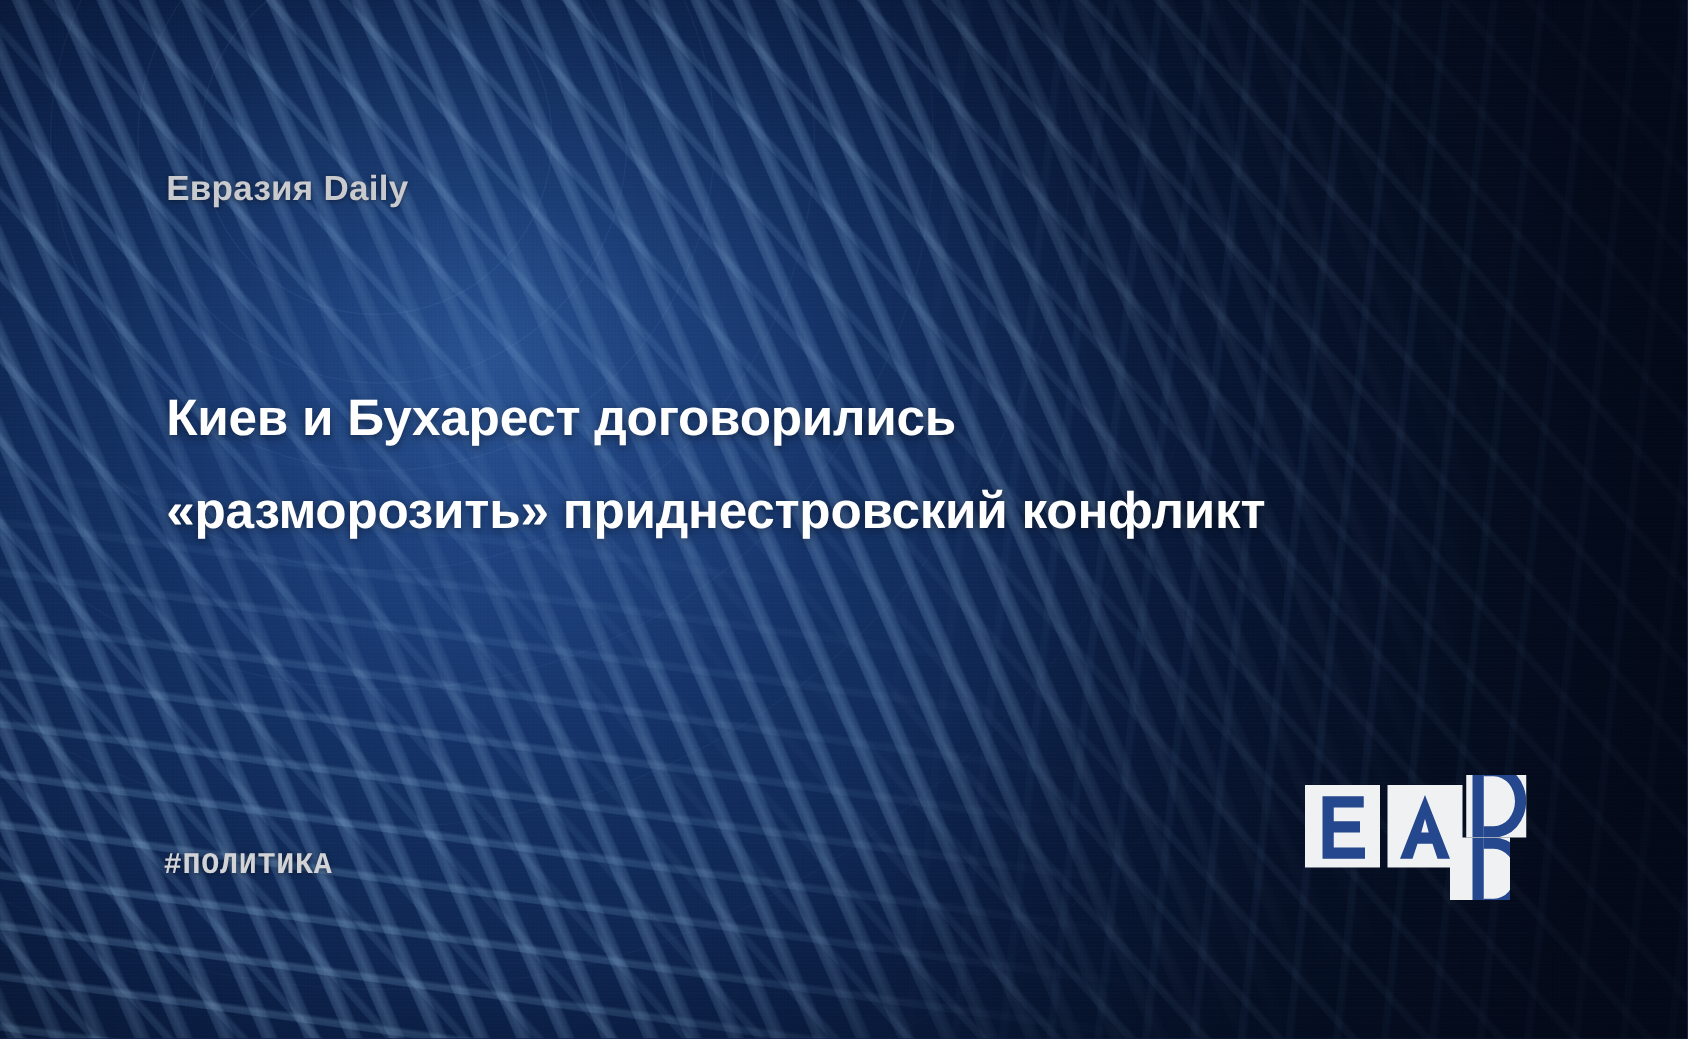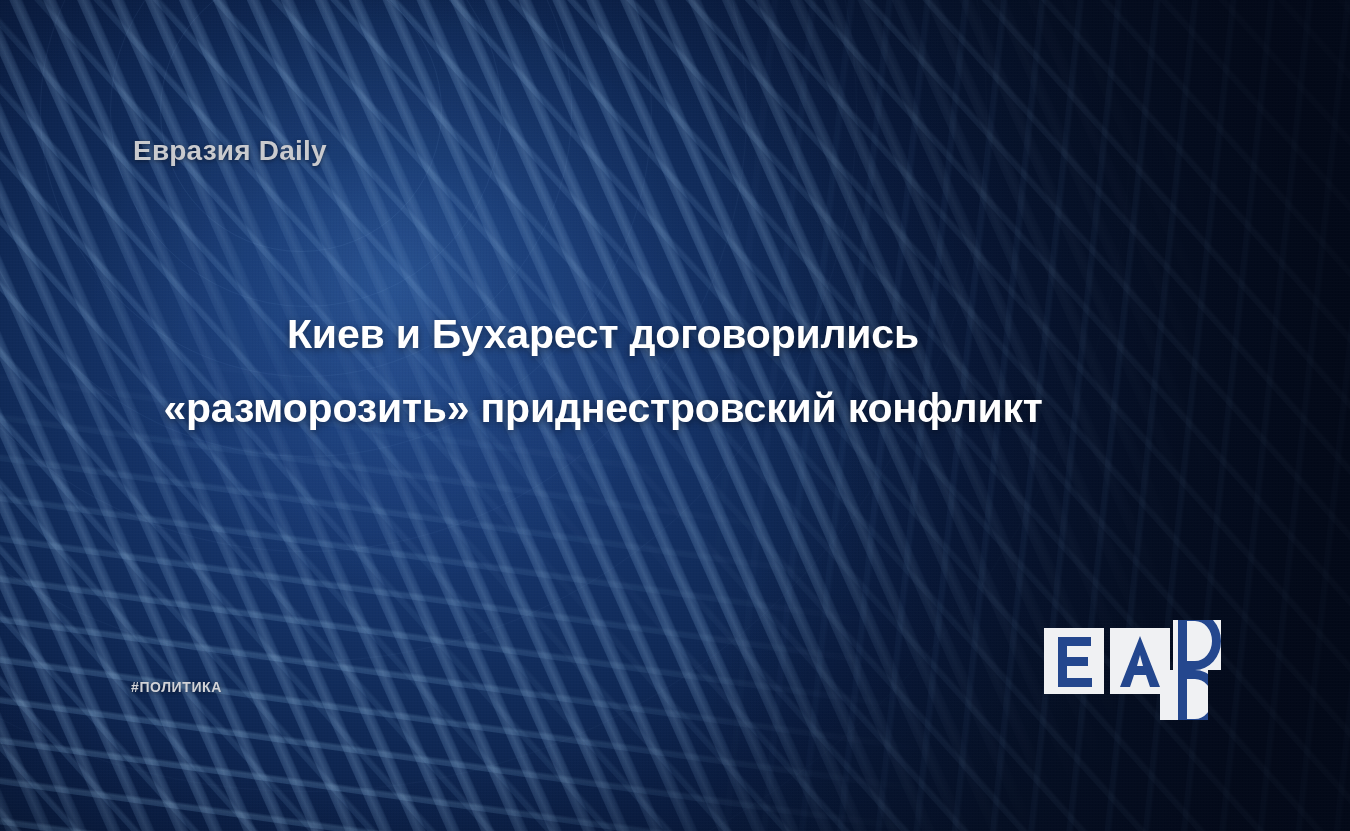--- a/index.html
+++ b/index.html
@@ -142,21 +142,20 @@
     background-image:
       repeating-linear-gradient(0deg, rgba(255,255,255,.012) 0 1px, rgba(0,0,0,0) 1px 3px),
       repeating-linear-gradient(90deg, rgba(0,0,0,.02) 0 1px, rgba(0,0,0,0) 1px 3px);
     opacity: .9;
   }
 
   
   #content {
     position: absolute;
     inset: 0;
-    text-align: center;
   }
 
   #brand {
     position: absolute;
     left: 133px;
     top: 135px;
     font-size: 28px;
     font-weight: bold;
     letter-spacing: .2px;
     color: #c9cace;
@@ -174,26 +173,27 @@
     font-weight: bold;
     color: #ffffff;
     letter-spacing: -0.2px;
     text-shadow: 0 2px 7px rgba(0,0,0,.40);
   }
 
   #hashtag {
     position: absolute;
     left: 131px;
     top: 679px;
-    font-size: 14px;
+    font-size: 24px;
     font-weight: bold;
     letter-spacing: .6px;
     color: #d2d3d7;
     text-shadow: 0 1px 4px rgba(0,0,0,.45);
     white-space: nowrap;
+    font-family: Liberation Mono, monospace;
   }
 
   
   #logo {
     position: absolute;
     left: 1044px;
     top: 620px;
     width: 180px;
     height: 86px;
   }

